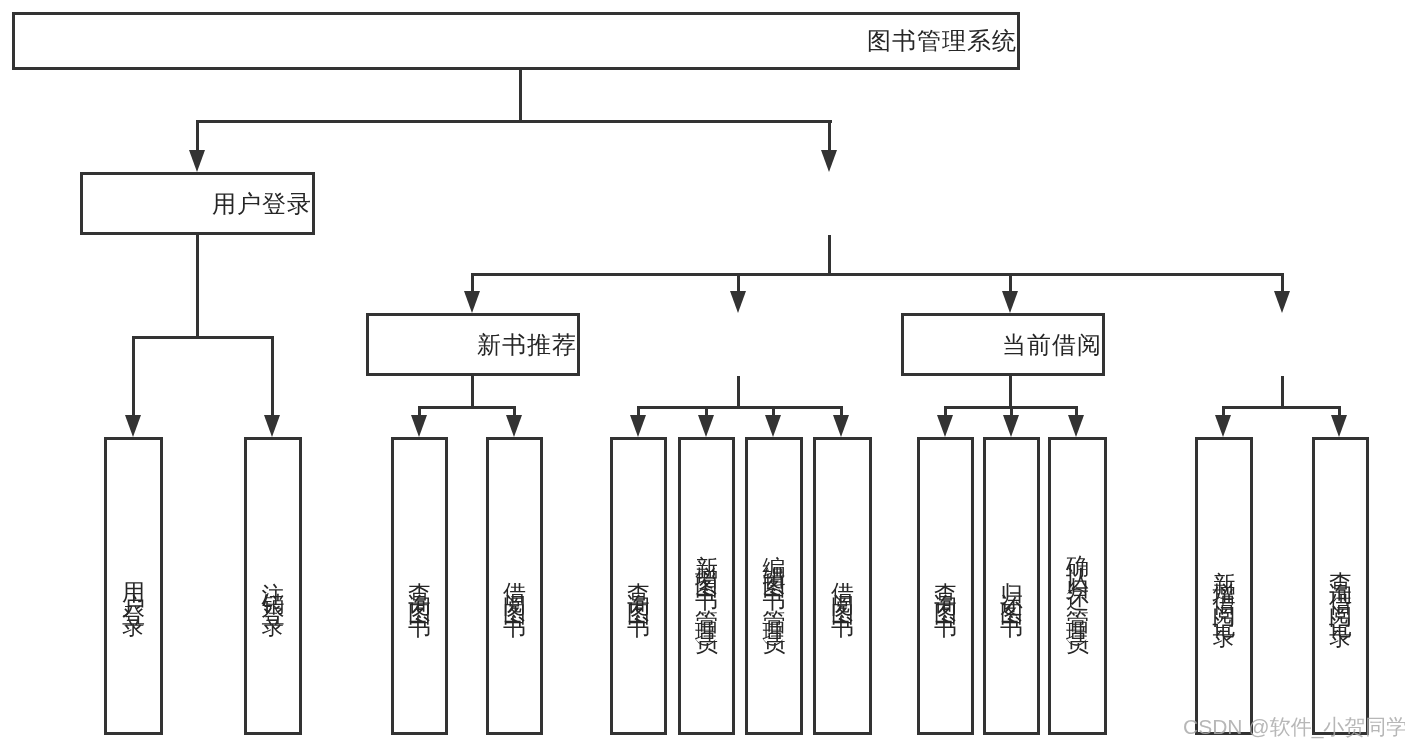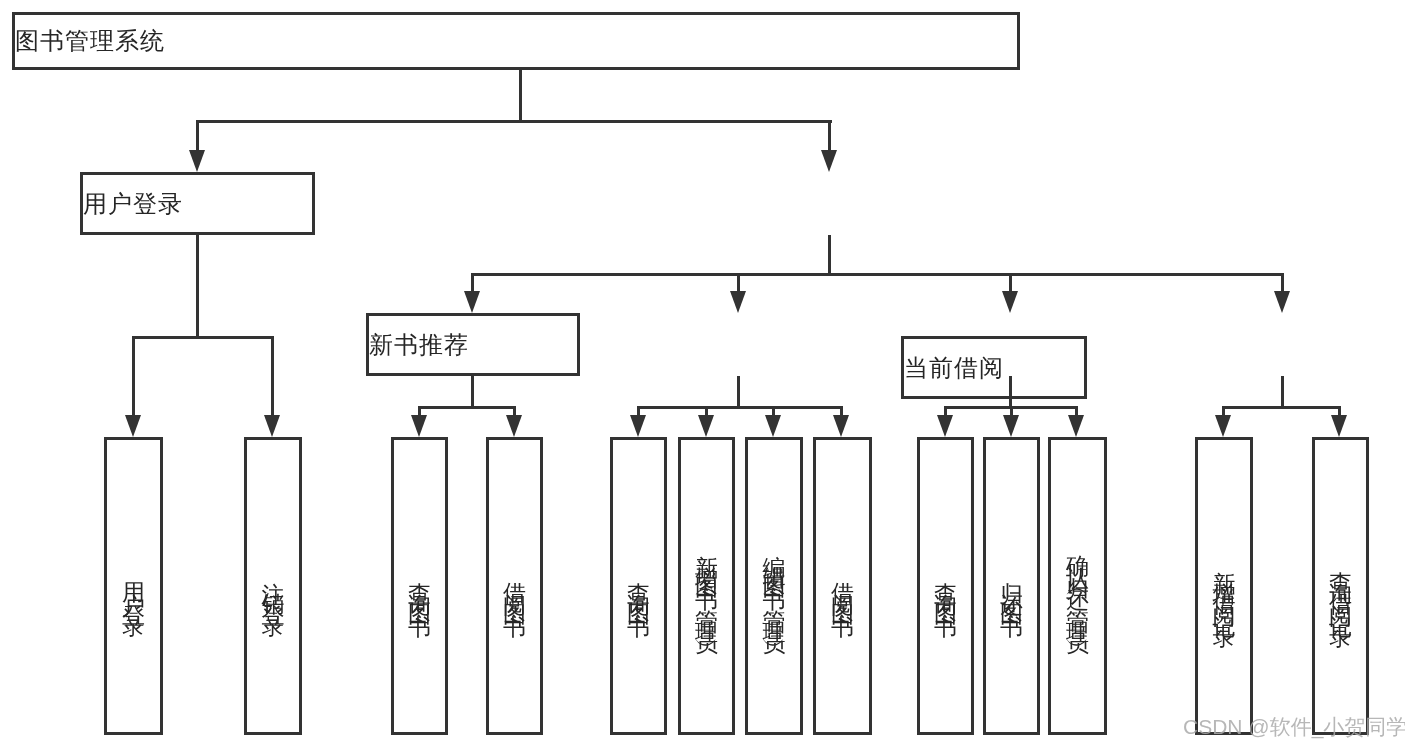--- a/index.html
+++ b/index.html
@@ -15,21 +15,21 @@
     background: #ffffff;
     overflow: hidden;
   }
   .node {
     position: absolute;
     box-sizing: border-box;
     border: 3px solid #333333;
     background: #ffffff;
     display: flex;
     align-items: center;
-    justify-content: flex-start;
+    justify-content: flex-end;
     color: #262626;
     font-size: 24px;
     letter-spacing: 1px;
     white-space: nowrap;
   }
   .leaf {
     position: absolute;
     box-sizing: border-box;
     border: 3px solid #333333;
     background: #ffffff;
@@ -108,21 +108,21 @@
   <div class="vline" style="left:737px;  top:273px; height:20px;"></div>
   <div class="arrow" style="left:730px;  top:291px;"></div>
   <div class="vline" style="left:1009px; top:273px; height:20px;"></div>
   <div class="arrow" style="left:1002px; top:291px;"></div>
   <div class="vline" style="left:1281px; top:273px; height:20px;"></div>
   <div class="arrow" style="left:1274px; top:291px;"></div>
 
   <div class="node" style="left:366px; top:313px; width:214px; height:63px;">
     <span>新书推荐</span>
   </div>
-  <div class="node" style="left:901px; top:313px; width:186px; height:63px;margin-top:23px;">
+  <div class="node" style="left:901px; top:313px; width:204px; height:63px;">
     <span>当前借阅</span>
   </div>
 
   <div class="vline" style="left:471px; top:376px; height:32px;"></div>
   <div class="hline" style="left:418px; top:406px; width:98px;"></div>
   <div class="vline" style="left:418px; top:406px; height:12px;"></div>
   <div class="arrow" style="left:411px; top:415px;"></div>
   <div class="vline" style="left:513px; top:406px; height:12px;"></div>
   <div class="arrow" style="left:506px; top:415px;"></div>
 

